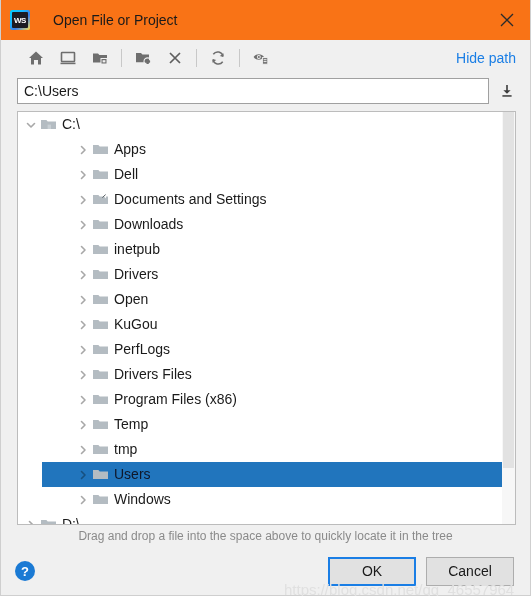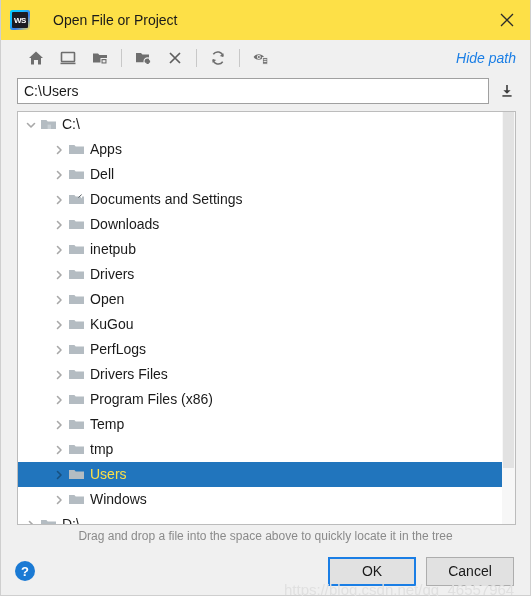--- a/index.html
+++ b/index.html
@@ -30,21 +30,21 @@
     flex-direction: column;
   }
 
   
   #titlebar {
     height: 40px;
     min-height: 40px;
     display: flex;
     align-items: center;
     padding: 0 0 0 9px;
-    background: #fde047;
+    background: #f97316;
     position: relative;
   }
   #app-icon {
     width: 20px; height: 20px;
     position: relative;
     border-radius: 2px;
     background: linear-gradient(135deg,#00d0ff 0%, #1ab6ff 35%, #3a7fe8 60%, #ffe04d 100%);
     padding: 2px;
     box-sizing: border-box;
     flex: 0 0 auto;
@@ -81,21 +81,20 @@
   #close-button svg { display:block; }
 
   
   #toolbar {
     height: 36px;
     min-height: 36px;
     display: flex;
     align-items: center;
     padding: 0 14px 0 22px;
     position: relative;
-    font-style: italic;
   }
   .tb-btn {
     width: 26px; height: 26px;
     display: flex;
     align-items: center;
     justify-content: center;
     cursor: pointer;
     flex: 0 0 auto;
   }
   .tb-gap { width: 6px; flex: 0 0 auto; }
@@ -162,21 +161,21 @@
   }
   .tree-row {
     height: 25px;
     display: flex;
     align-items: center;
     padding-left: 4px;
     cursor: pointer;
     white-space: nowrap;
   }
   .tree-row.selected { background: #2175bd; }
-  .tree-row.selected .row-label { color: #fde047; }
+  .tree-row.selected .row-label { color: #0f172a; }
   .chevron {
     width: 18px;
     height: 25px;
     display: flex;
     align-items: center;
     justify-content: center;
     flex: 0 0 auto;
   }
   .chevron svg { display: block; }
   .row-icon {
@@ -187,21 +186,21 @@
     justify-content: flex-start;
     flex: 0 0 auto;
     margin-right: 2px;
   }
   .row-label {
     font-size: 14px;
     color: #1a1a1a;
     line-height: 25px;
   }
   .depth-0 { padding-left: 4px; }
-  .depth-1 { padding-left: 32px; }
+  .depth-1 { padding-left: 32px; margin-left: 24px; }
 
   #tree-scrollbar {
     position: absolute;
     top: 0; right: 0;
     width: 13px;
     bottom: 0;
     background: #f7f7f7;
   }
   #tree-scrollbar-thumb {
     position: absolute;

